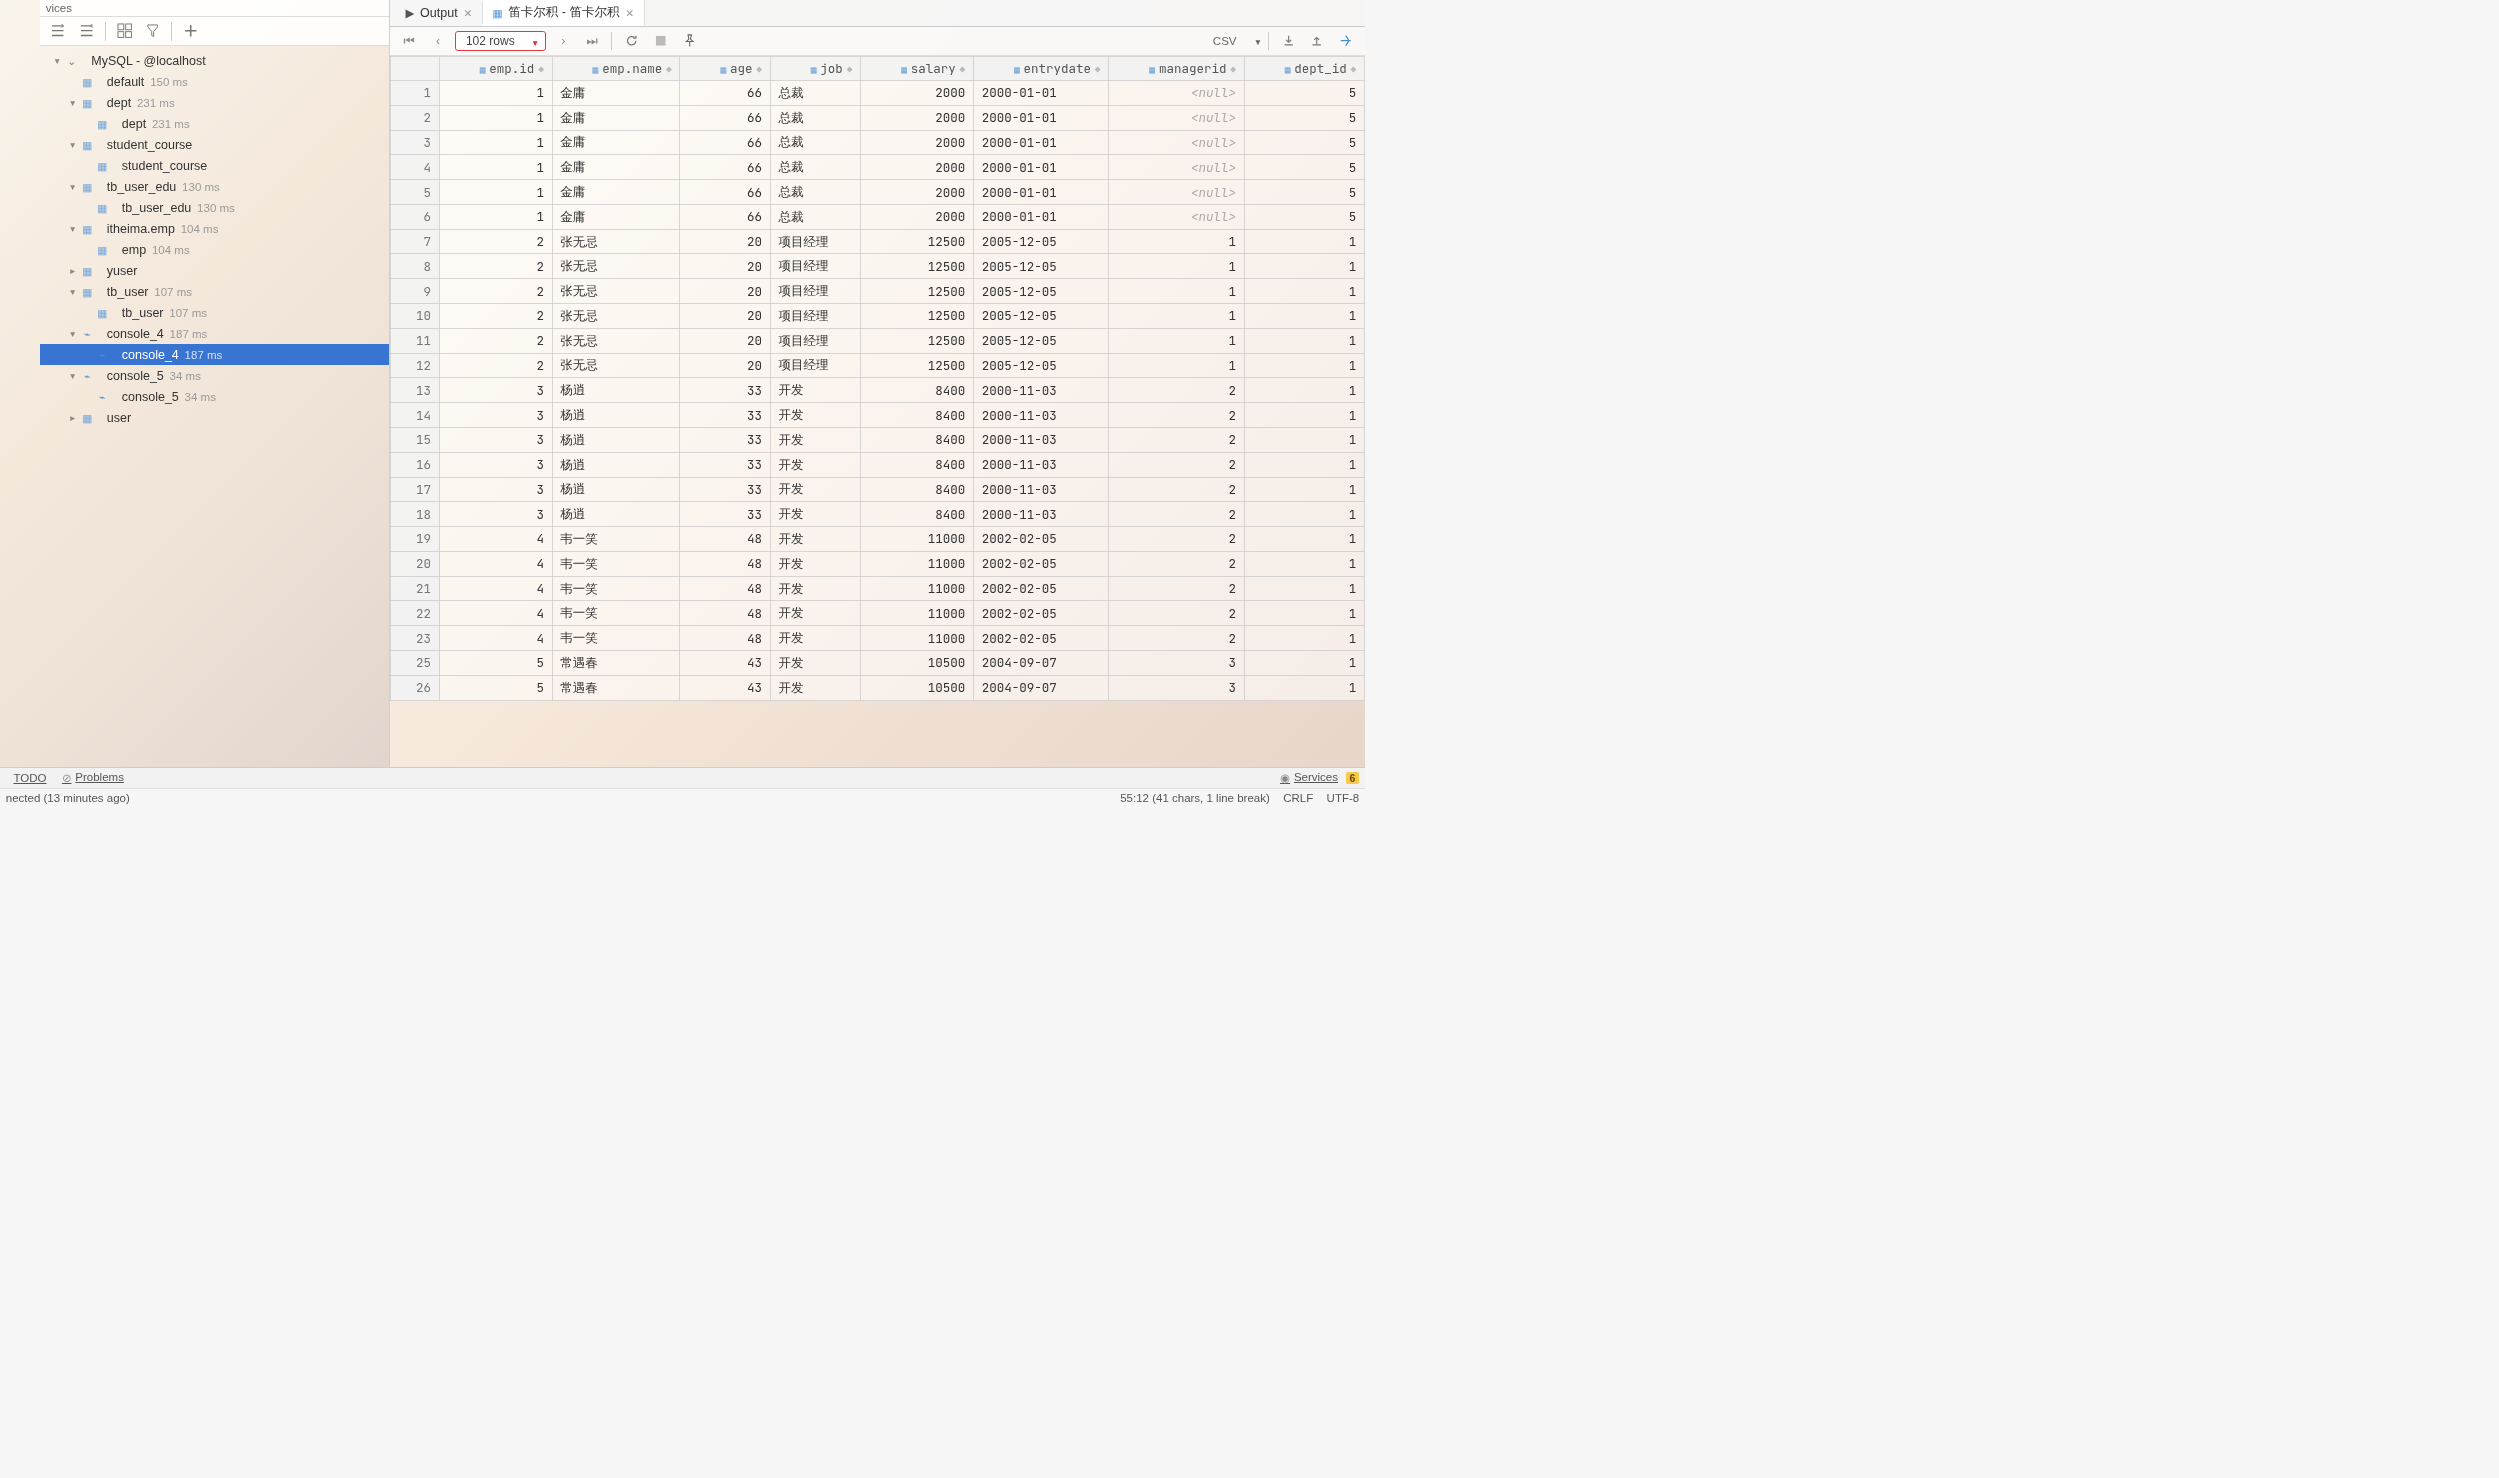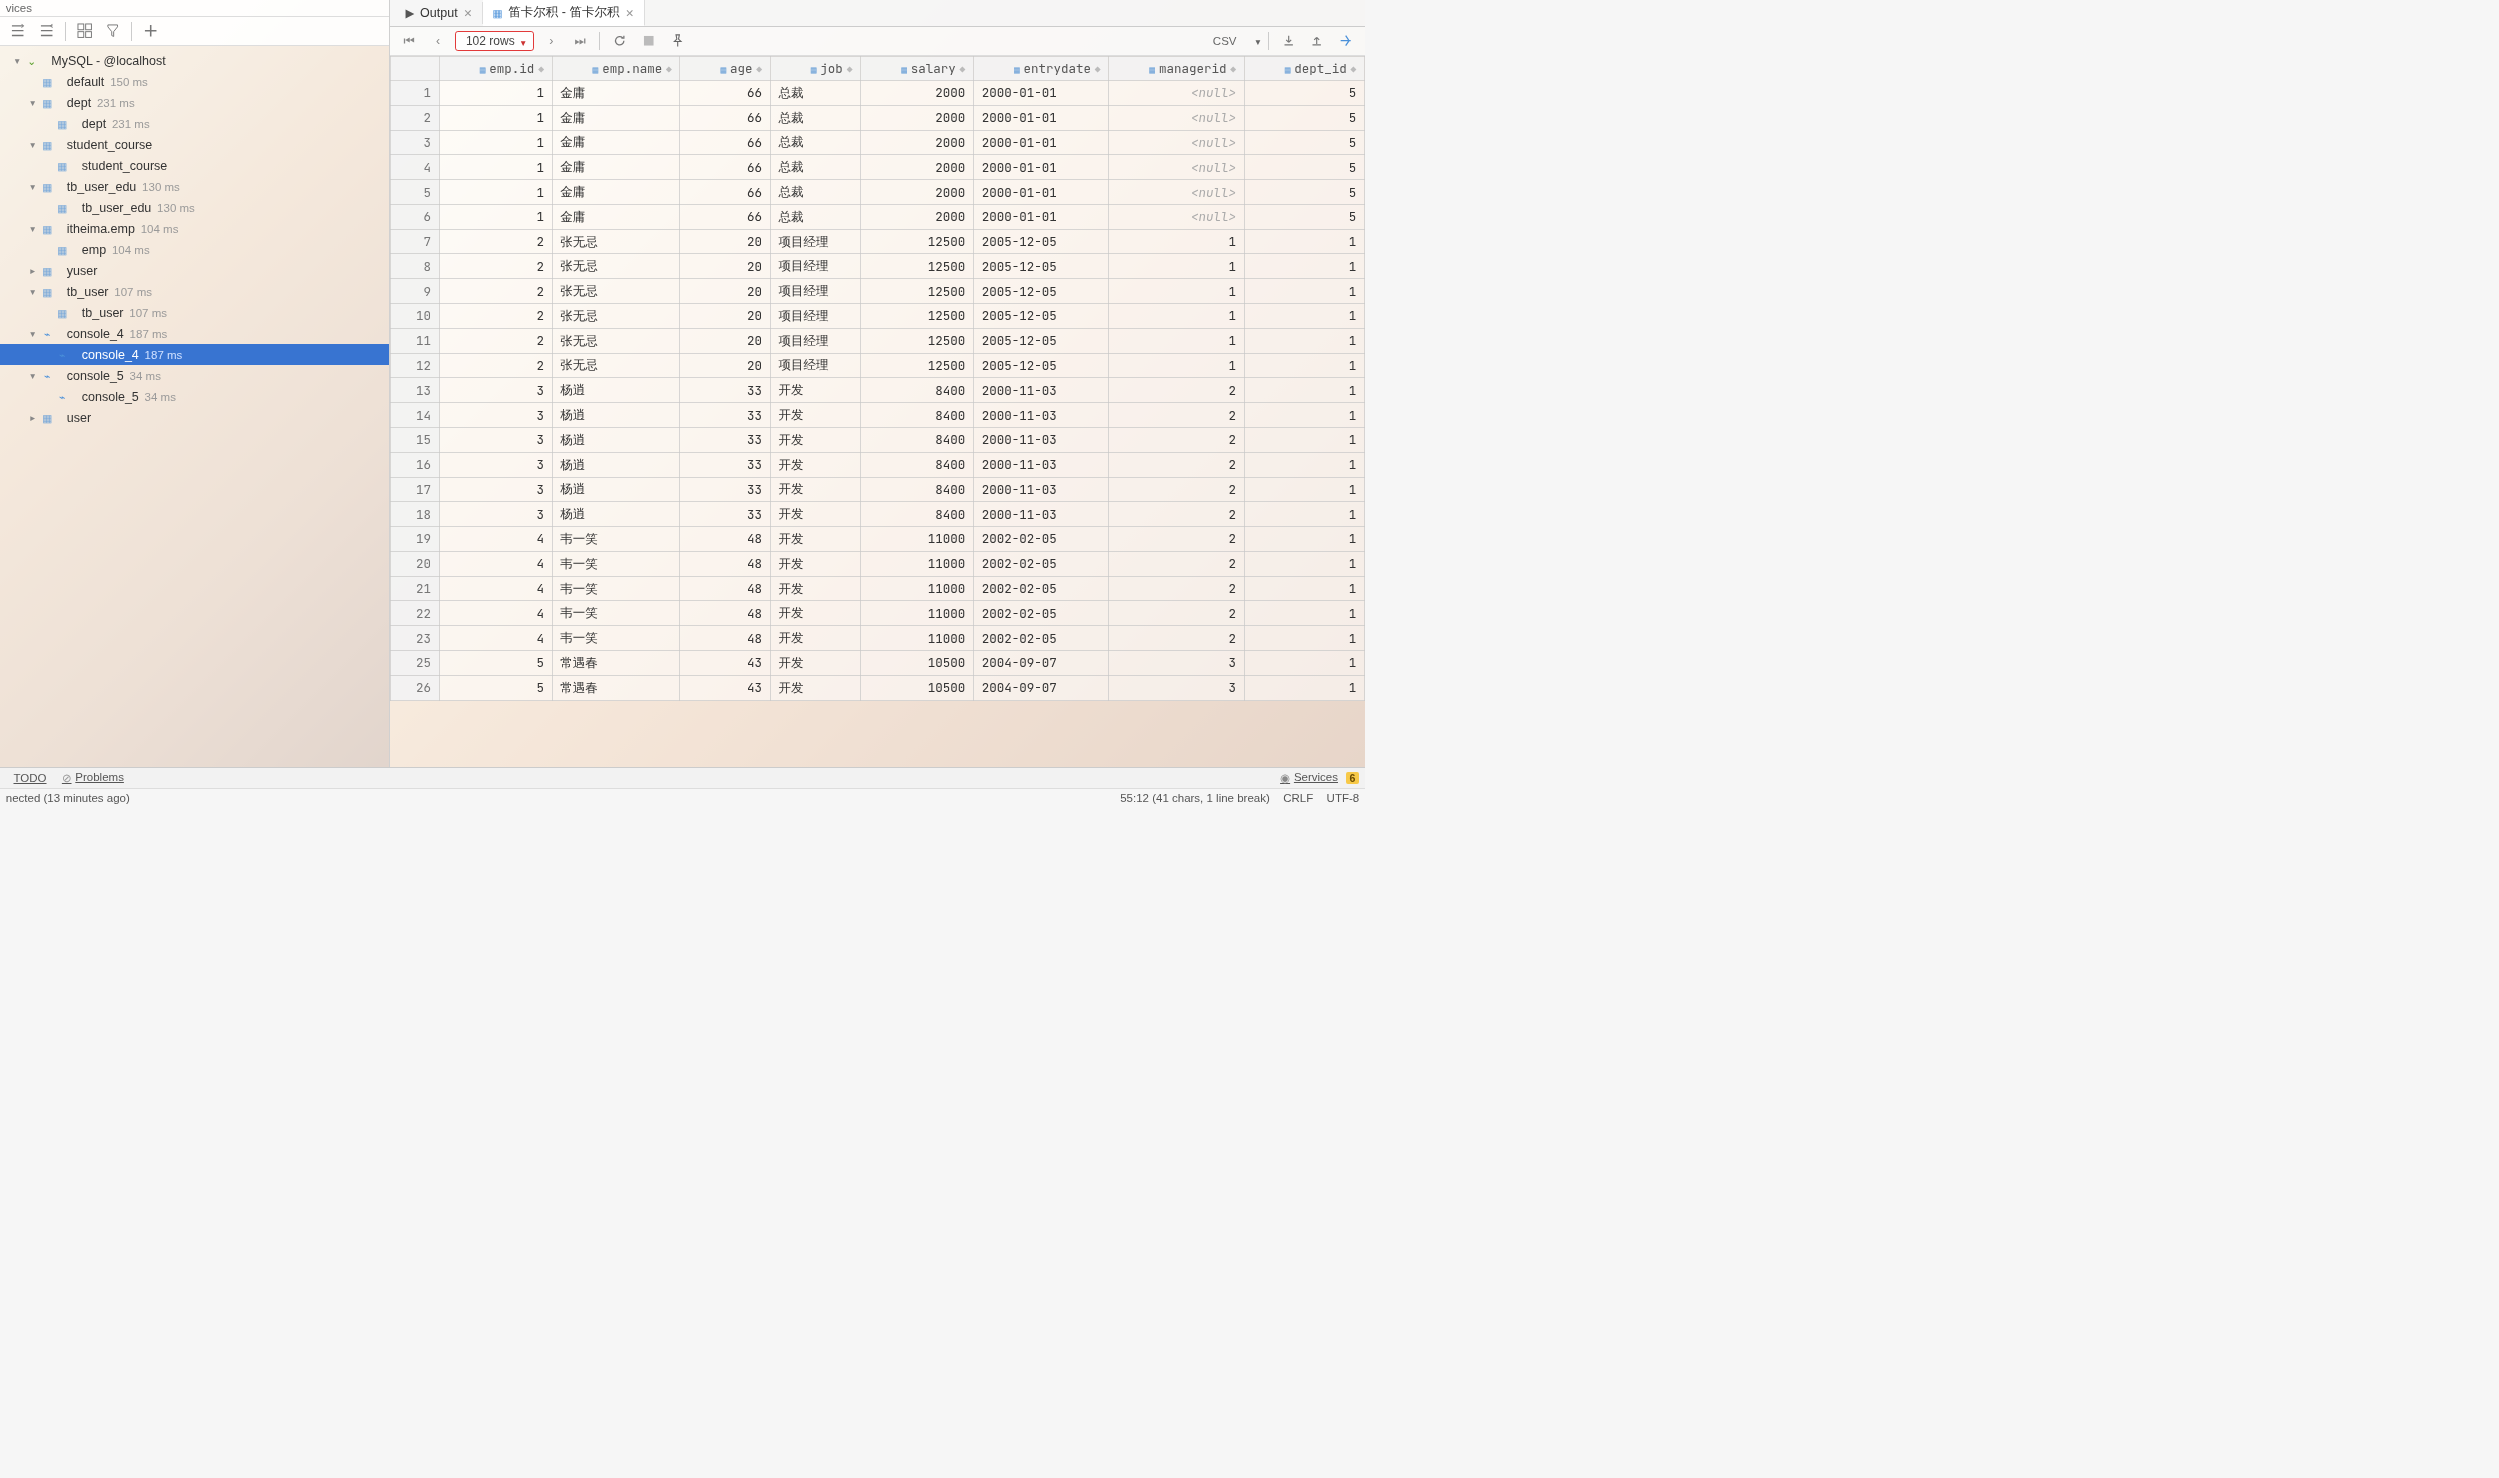--- a/index.html
+++ b/index.html
@@ -21,21 +21,21 @@
     width: 434px;
     border-right: 1px solid #d0d0d0;
     background: linear-gradient(135deg, #e8d5b0 0%, #d4a574 40%, #b8845a 70%, #8a5838 100%);
     position: relative;
   }
   .left-panel::before {
     content:"";
     position:absolute; inset:0;
     background: rgba(255,255,255,0.75);
   }
-  .left-inner { position: relative; z-index: 1; }
+  .left-inner { position: relative; z-index: 1; padding-left: 40px; }
   .tw-title {
     padding: 1.9px 5.8px;
     background: rgba(255,255,255,0.9);
     border-bottom: 1px solid #ddd;
     font-size: 11.5px;
     color: #666;
   }
   .toolbar {
     display: flex;
     gap: 7.7px;
@@ -122,21 +122,21 @@
     width:23px; height:21px;
     display:flex; align-items:center; justify-content:center;
     color:#888; cursor:pointer; border-radius:2.9px;
   }
   .rows-chip {
     border: 1.9px solid #e23a3a;
     border-radius: 2.9px;
     padding: 1.9px 7.7px 1.9px 9.6px;
     font-size: 12px;
     color:#444;
-    display:flex; align-items:flex-end; gap:6px;
+    display:flex; align-items:flex-end; gap:18px;
     background: rgba(255,255,255,0.8);
   }
   .rt-sep { width:1px; height:17.3px; background:#ccc; margin:0 1.9px;}
   .spacer { flex:1; }
   .csv-chip { font-size:11.5px; color:#666; display:flex; align-items:center; gap:19px; cursor:pointer;}
   .table-wrap { flex:1; overflow:auto; }
   table.data {
     border-collapse: collapse;
     width: 922px;
     font-family: "JetBrains Mono","Consolas",monospace;

